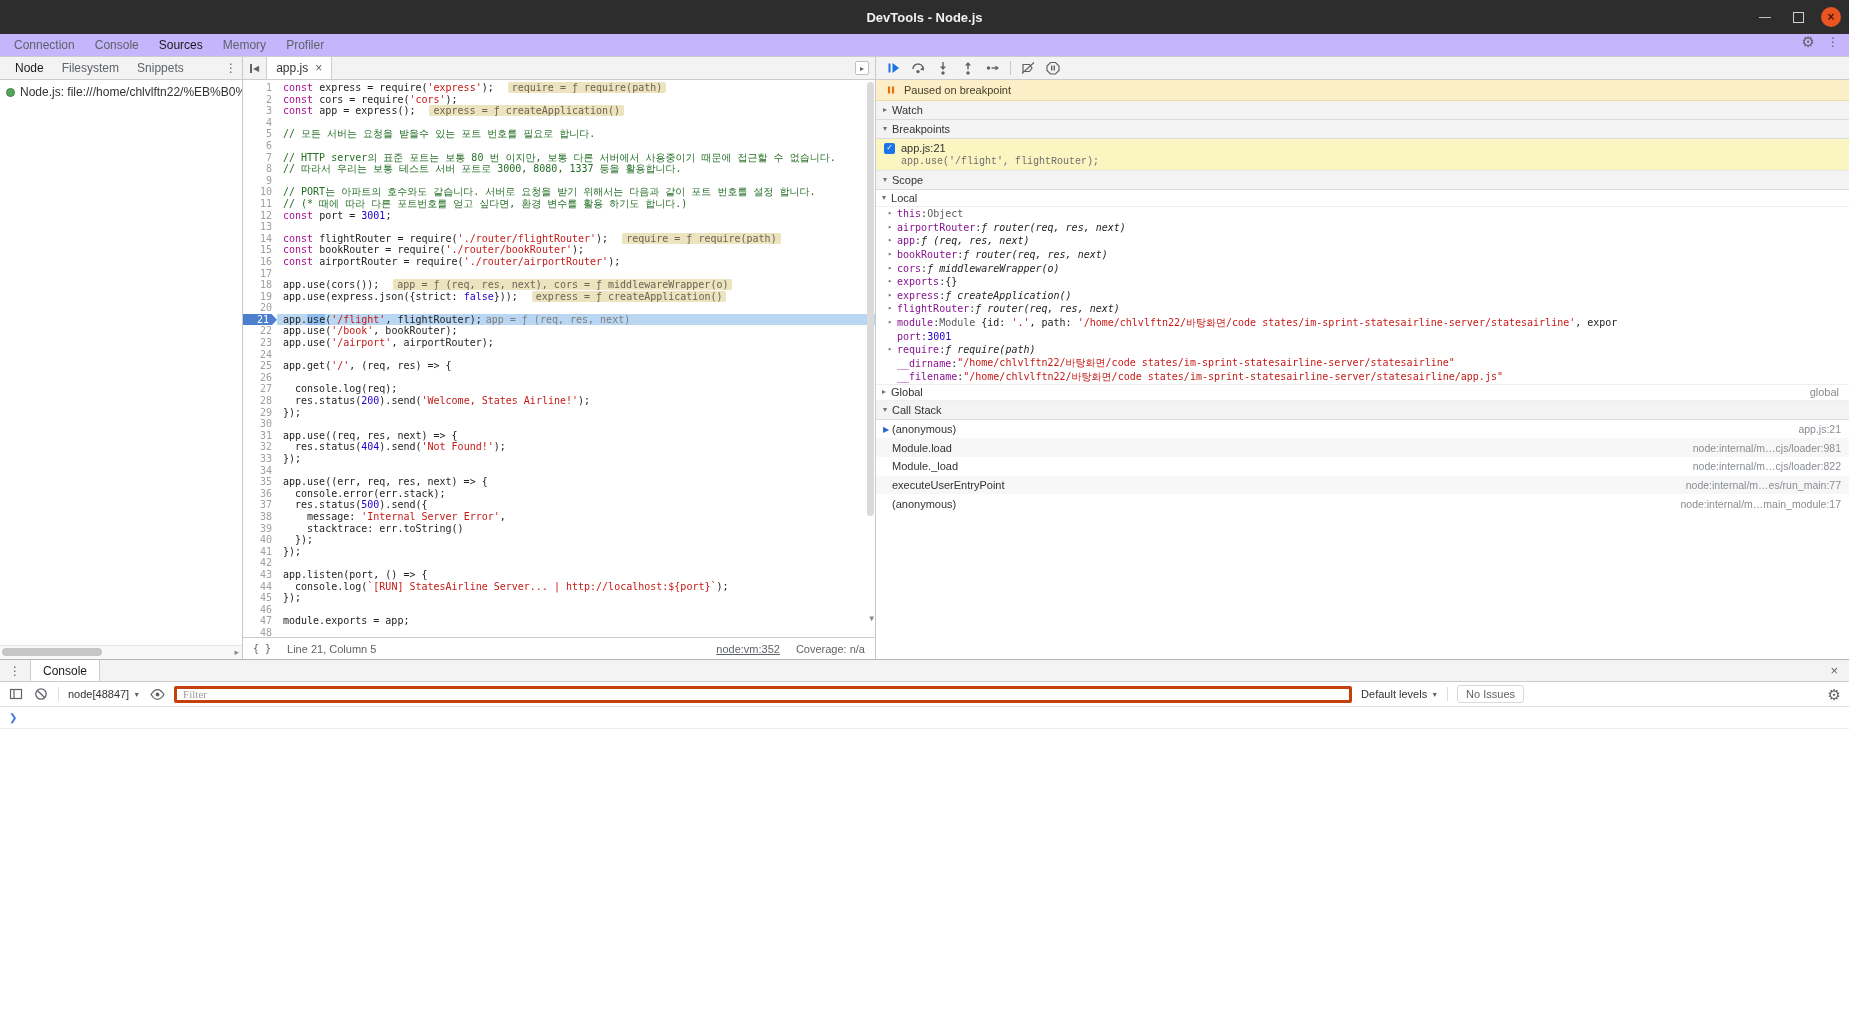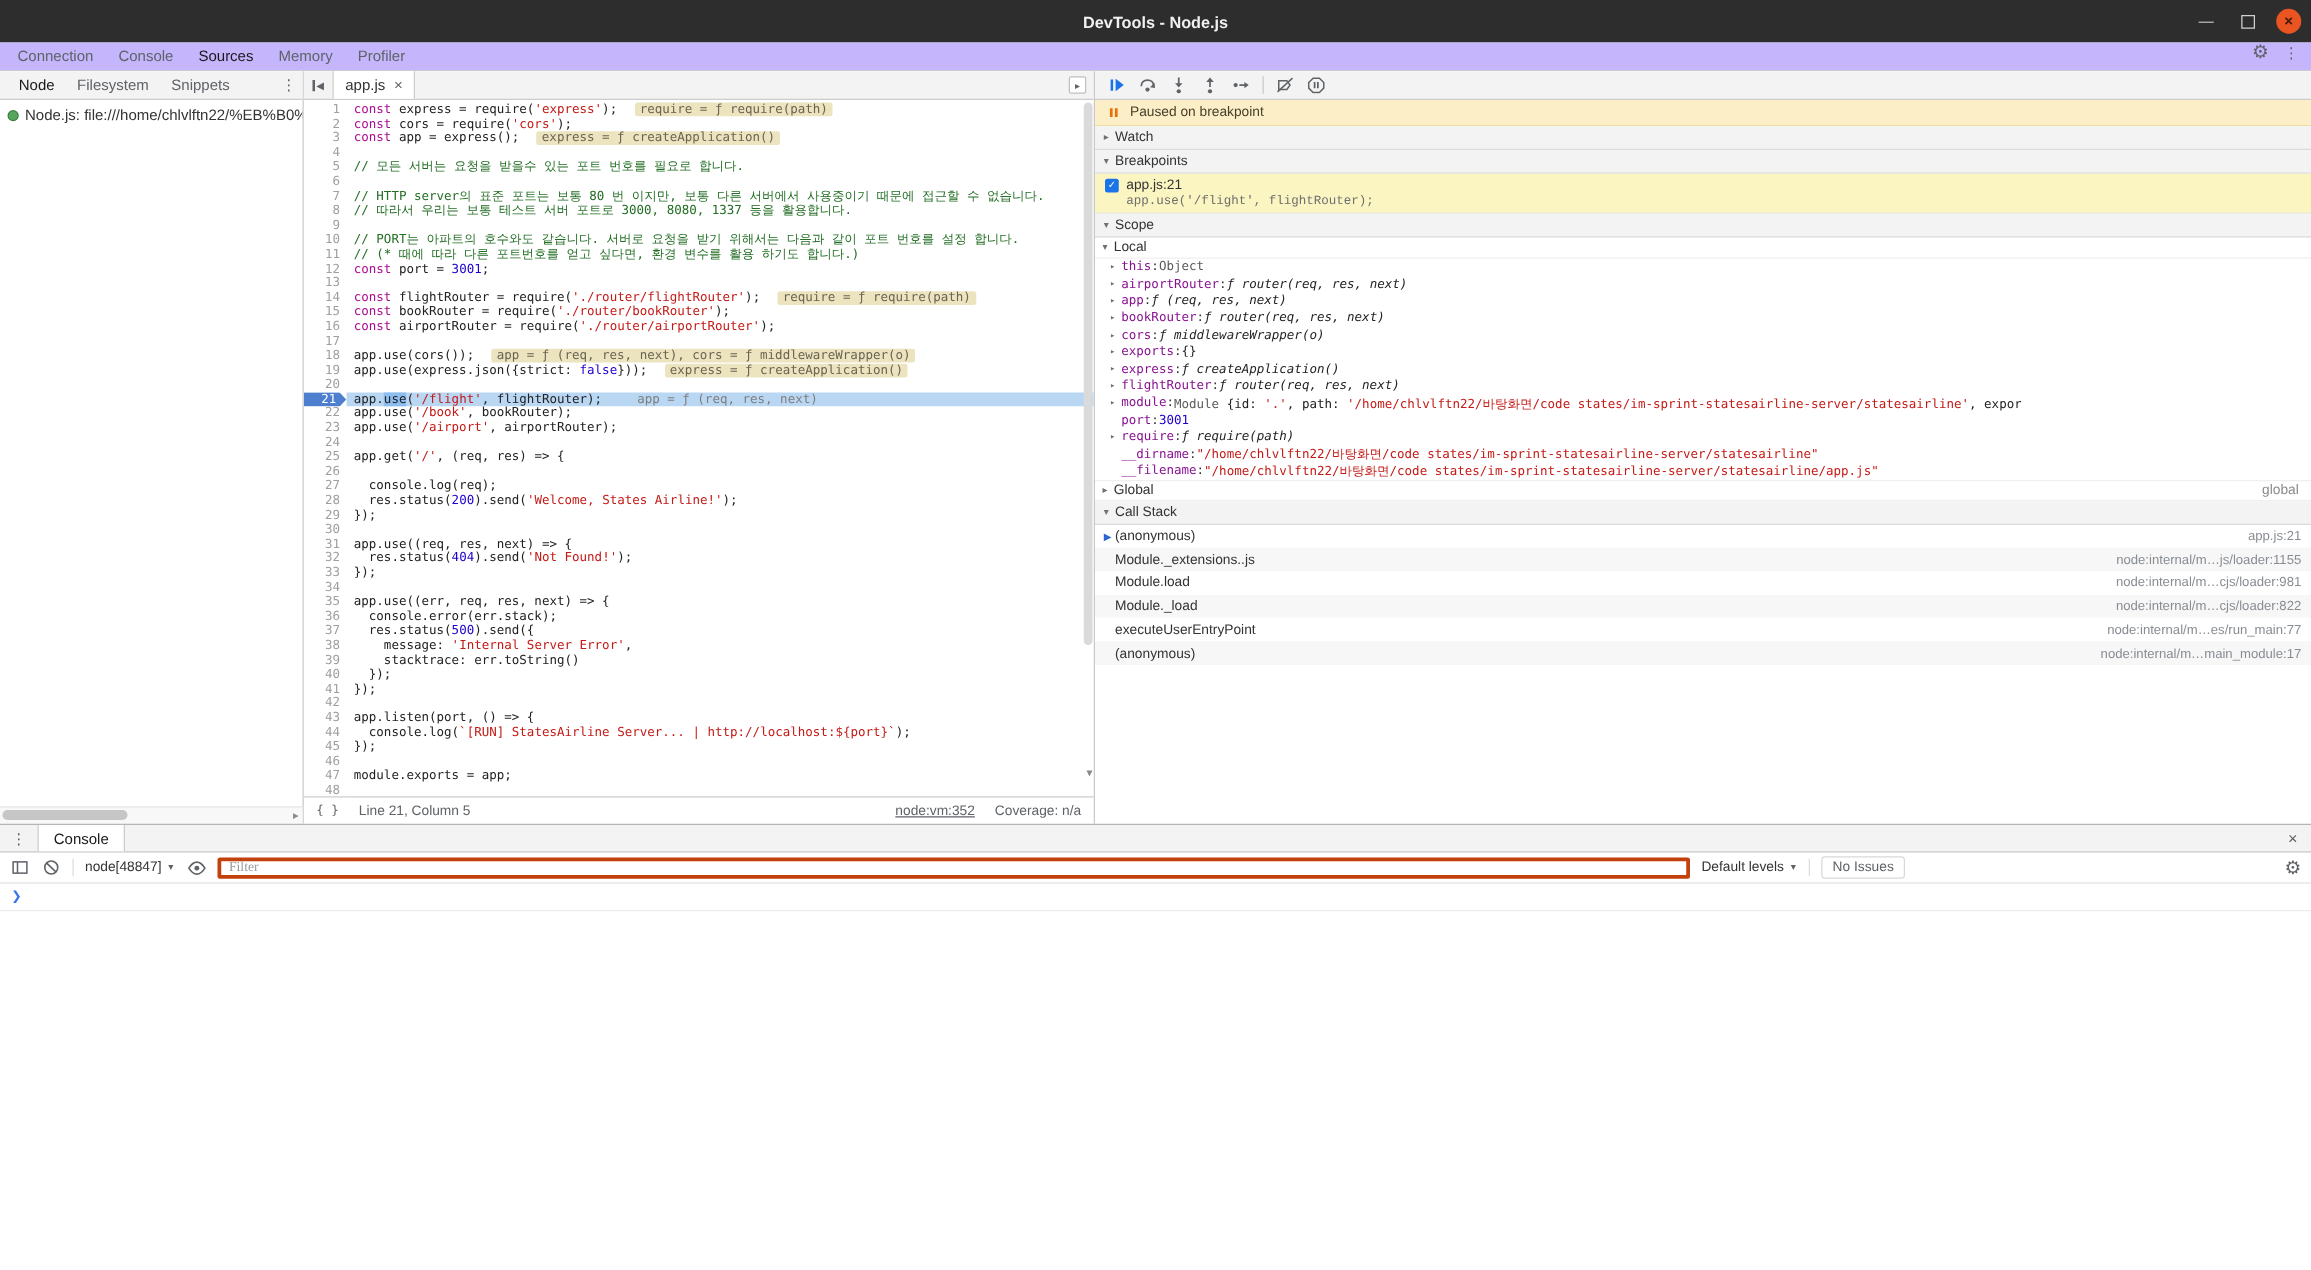--- a/index.html
+++ b/index.html
@@ -52,21 +52,21 @@
   .code-line.cur{background:#b9d7f3}
   .tk-k{color:#aa0d91}
   .tk-s{color:#c41a16}
   .tk-n2{color:#1c00cf}
   .tk-c{color:#236e25}
   .tk-t{color:#222}
   .tk-sel{background:#8ebdf0}
   .tk-fn{font-style:italic;color:#222}
   .tk-dim{color:#5b5b5b}
   .inline-hint{margin-left:14px;background:#ece3bf;color:#6b6453;padding:0 4px;border-radius:2px}
-  .ghost-hint{margin-left:28px;color:#7e7e7e}
+  .ghost-hint{margin-left:4px;color:#7e7e7e}
   .vscroll{position:absolute;right:0;top:0;bottom:0;width:10px}
   .vs-thumb{position:absolute;right:1px;top:2px;width:7px;height:78%;background:#dadada;border-radius:4px}
   .vs-arrow{position:absolute;right:1px;bottom:12px;color:#8a8a8a;font-size:8px}
   .editor-status{height:22px;border-top:1px solid #ccc;display:flex;align-items:center;gap:16px;padding:0 10px;font-size:11px;color:#5f6368;flex:none;background:#fff;box-sizing:border-box}
   .pp{font-family:"DejaVu Sans Mono","Liberation Mono",monospace;font-size:10px;color:#5f6368}
   .status-spacer{flex:1}
   .vm-link{text-decoration:underline;color:#5f6368}
   
   .right-panel{flex:1;border-left:1px solid #c9c9c9;background:#fff;display:flex;flex-direction:column;overflow:hidden;box-sizing:border-box}
   .debug-toolbar{height:23px;background:#f3f3f3;border-bottom:1px solid #ccc;display:flex;align-items:center;gap:9px;padding-left:9px;flex:none;box-sizing:border-box}
@@ -458,25 +458,20 @@
         <span>Call Stack</span>
       </div>
       <div>
           <div class="cs-row active">
             <span class="cs-marker">▶</span>
             <span class="cs-fn">(anonymous)</span>
             <span class="cs-loc">app.js:21</span>
           </div>
           <div class="cs-row">
             <span class="cs-marker"></span>
-            <span class="cs-fn">Module._extensions..js</span>
-            <span class="cs-loc">node:internal/m…js/loader:1155</span>
-          </div>
-          <div class="cs-row">
-            <span class="cs-marker"></span>
             <span class="cs-fn">Module.load</span>
             <span class="cs-loc">node:internal/m…cjs/loader:981</span>
           </div>
           <div class="cs-row">
             <span class="cs-marker"></span>
             <span class="cs-fn">Module._load</span>
             <span class="cs-loc">node:internal/m…cjs/loader:822</span>
           </div>
           <div class="cs-row">
             <span class="cs-marker"></span>

